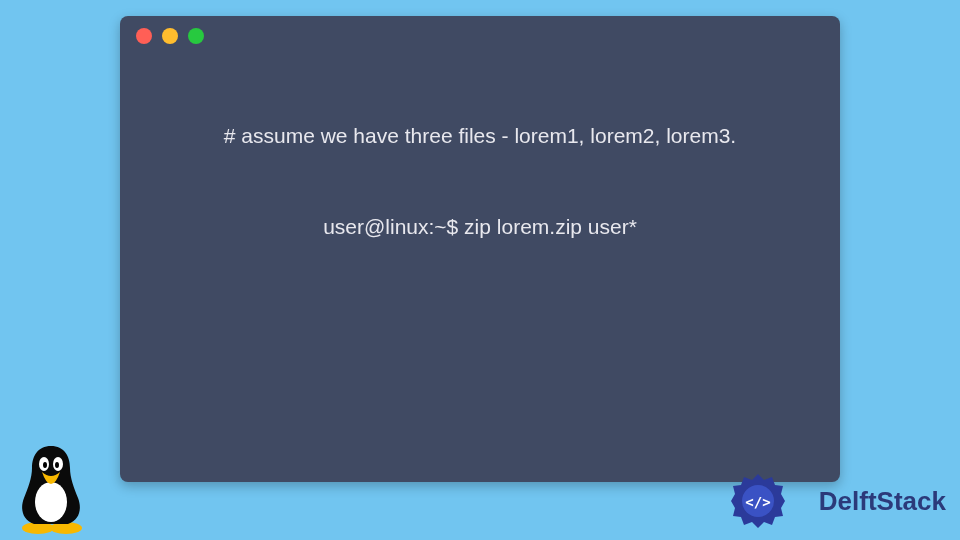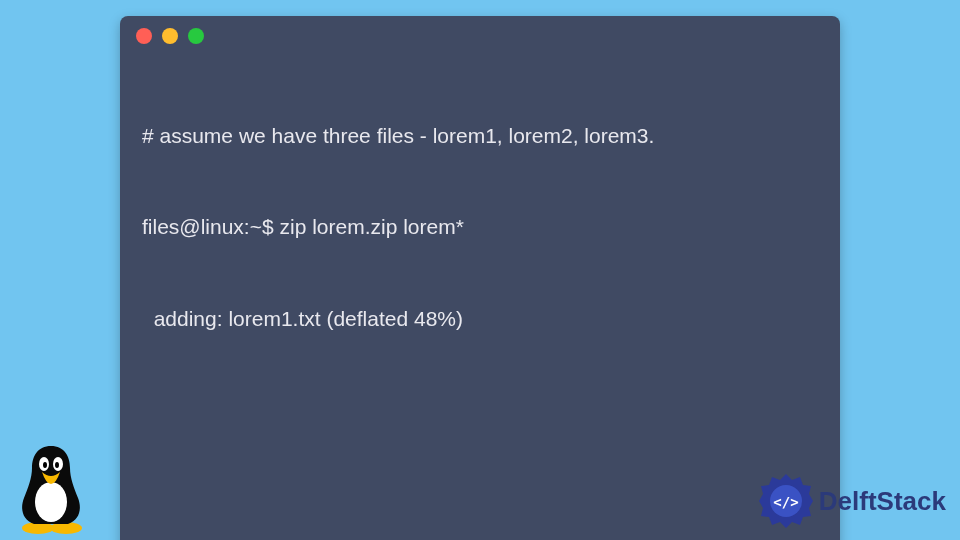--- a/index.html
+++ b/index.html
@@ -37,60 +37,60 @@
   .dot.yellow { background: #ffbd2e; }
   .dot.green { background: #27c93f; }
   .term-body {
     padding: 4px 22px 10px 22px;
     color: #e8e8ee;
     font-size: 21px;
     line-height: 1.45;
     white-space: pre;
     font-family: Arial, Helvetica, sans-serif;
   }
-  .line { display: block; }
+  .line { display: block; text-align: center; }
   .tux {
     position: absolute;
     left: 10px;
     bottom: 6px;
     width: 82px;
     height: 94px;
   }
   .brand {
     position: absolute;
     right: 14px;
     bottom: 12px;
     display: flex;
     align-items: center;
     gap: 6px;
   }
   .brand-text {
     font-size: 26px;
     color: #2b3a7a;
     font-weight: 600;
     font-family: "Segoe UI", Arial, sans-serif;
+    margin-left: 28px;
   }
   .gear {
     width: 54px;
     height: 54px;
   }
 </style>
 </head>
 <body>
 
 <div class="terminal">
   <div class="titlebar">
     <div class="dot red"></div>
     <div class="dot yellow"></div>
     <div class="dot green"></div>
   </div>
   <div class="term-body">
     <span class="line"># assume we have three files - lorem1, lorem2, lorem3.</span>
-    <span class="line">files@linux:~$ zip lorem.zip lorem*</span>
-    <span class="line">  adding: lorem1.txt (deflated 48%)</span>
+    <span class="line">user@linux:~$ zip lorem.zip user*</span>
     
     
     
     
     
   </div>
 </div>
 
 <div class="tux">
   <svg viewBox="0 0 82 94" width="82" height="94">

